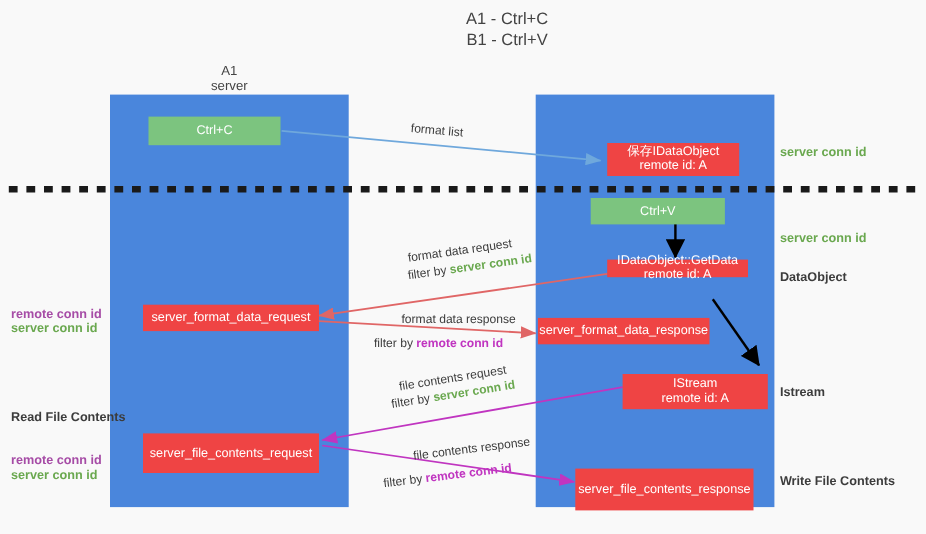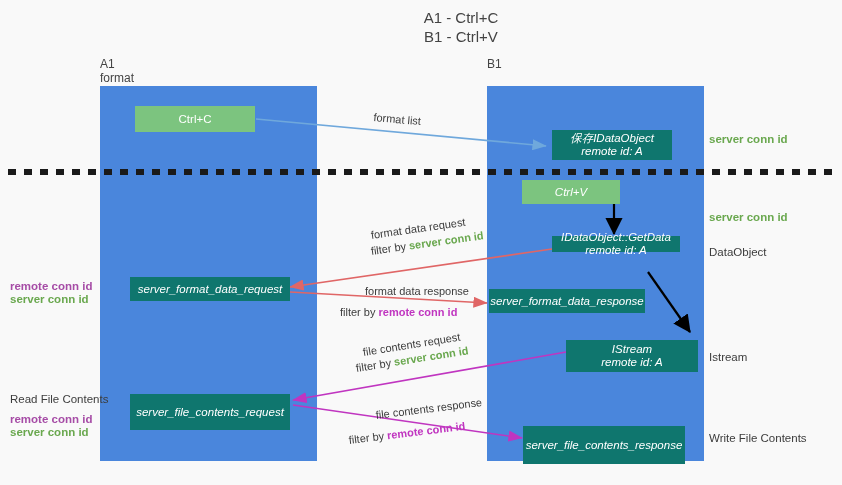--- a/index.html
+++ b/index.html
@@ -13,36 +13,36 @@
   }
   #stage{position:absolute;left:0;top:0;width:842px;height:485px;}
 
   .title{
     position:absolute;left:0;top:8px;width:842px;
     text-align:center;font-size:15px;line-height:19px;color:#434343;margin-left:40px;
   }
 
   .lane{position:absolute;background:#4a86dc;}
   .lane-head{
-    position:absolute;text-align:left;font-size:12px;line-height:14px;color:#444;
+    position:absolute;text-align:center;font-size:12px;line-height:14px;color:#444;
   }
 
   .node{
     position:absolute;
     display:flex;align-items:center;justify-content:center;
     text-align:center;color:#ffffff;font-size:11.5px;line-height:13px;
     box-sizing:border-box;padding:2px 4px;
   }
   .node.green{background:#7cc47f;}
-  .node.orange{background:#0f766e;font-style:italic;}
+  .node.orange{background:#ef4444;}
 
   .side{
     position:absolute;font-size:11.5px;line-height:14px;
   }
-  .side.plain{color:#3c3c3c;}
+  .side.plain{color:#3c3c3c;font-weight:bold;}
   .side.green{color:#6aa84f;font-weight:bold;}
   .side.purple{color:#a64ca6;font-weight:bold;}
 
   .edge-label{
     position:absolute;font-size:11px;line-height:13px;color:#3c3c3c;
     white-space:nowrap;transform-origin:left top;
   }
   .edge-label .g{color:#6aa84f;font-weight:bold;}
   .edge-label .p{color:#c035c0;font-weight:bold;}
 
@@ -53,24 +53,23 @@
 
 <div id="stage">
 
   <div class="title">
     <div>A1 - Ctrl+C</div>
     <div>B1 - Ctrl+V</div>
   </div>
 
   <div class="lane-head" style="left:100px;top:57px;width:217px;">
     <div>A1</div>
-    <div>format</div>
+    <div>server</div>
   </div>
   <div class="lane-head" style="left:487px;top:57px;width:217px;">
-    <div>B1</div>
   </div>
 
   <div class="lane" style="left:100px;top:86px;width:217px;height:375px;"></div>
   <div class="lane" style="left:487px;top:86px;width:217px;height:375px;"></div>
 
   <svg class="overlay" viewBox="0 0 842 485">
     <defs>
       <marker id="ah-blue" markerWidth="9" markerHeight="7" refX="8.5" refY="3.5" orient="auto">
         <polygon points="0 0, 9 3.5, 0 7" fill="#6fa8dc"></polygon>
       </marker>
@@ -112,21 +111,21 @@
 
   <div class="node orange" style="left:130px;top:394px;width:160px;height:36px;">
     <span>server_file_contents_request</span>
   </div>
 
   <div class="node orange" style="left:552px;top:130px;width:120px;height:30px;flex-direction:column;">
     <span>保存IDataObject</span>
     <span>remote id: A</span>
   </div>
 
-  <div class="node green" style="left:522px;top:180px;width:98px;height:24px;font-style:italic;">
+  <div class="node green" style="left:537px;top:180px;width:122px;height:24px;">
     <span>Ctrl+V</span>
   </div>
 
   <div class="node orange" style="left:552px;top:236px;width:128px;height:16px;flex-direction:column;">
     <span>IDataObject::GetData</span>
     <span>remote id: A</span>
   </div>
 
   <div class="node orange" style="left:489px;top:289px;width:156px;height:24px;">
     <span>server_format_data_response</span>
@@ -143,21 +142,21 @@
 
   <div class="side green" style="left:709px;top:132px;">server conn id</div>
   <div class="side green" style="left:709px;top:210px;">server conn id</div>
   <div class="side plain" style="left:709px;top:245px;">DataObject</div>
   <div class="side plain" style="left:709px;top:350px;">Istream</div>
   <div class="side plain" style="left:709px;top:431px;">Write File Contents</div>
 
   <div class="side purple" style="left:10px;top:279px;">remote conn id</div>
   <div class="side green" style="left:10px;top:292px;">server conn id</div>
 
-  <div class="side plain" style="left:10px;top:392px;">Read File Contents</div>
+  <div class="side plain" style="left:10px;top:373px;">Read File Contents</div>
   <div class="side purple" style="left:10px;top:412px;">remote conn id</div>
   <div class="side green" style="left:10px;top:425px;">server conn id</div>
 
   <div class="edge-label" style="left:374px;top:111px;transform:rotate(5deg);">format list</div>
 
   <div class="edge-label" style="left:370px;top:229px;transform:rotate(-8deg);">format data request</div>
   <div class="edge-label" style="left:370px;top:245px;transform:rotate(-8deg);">
     <span>filter by </span><span class="g">server conn id</span>
   </div>
 

